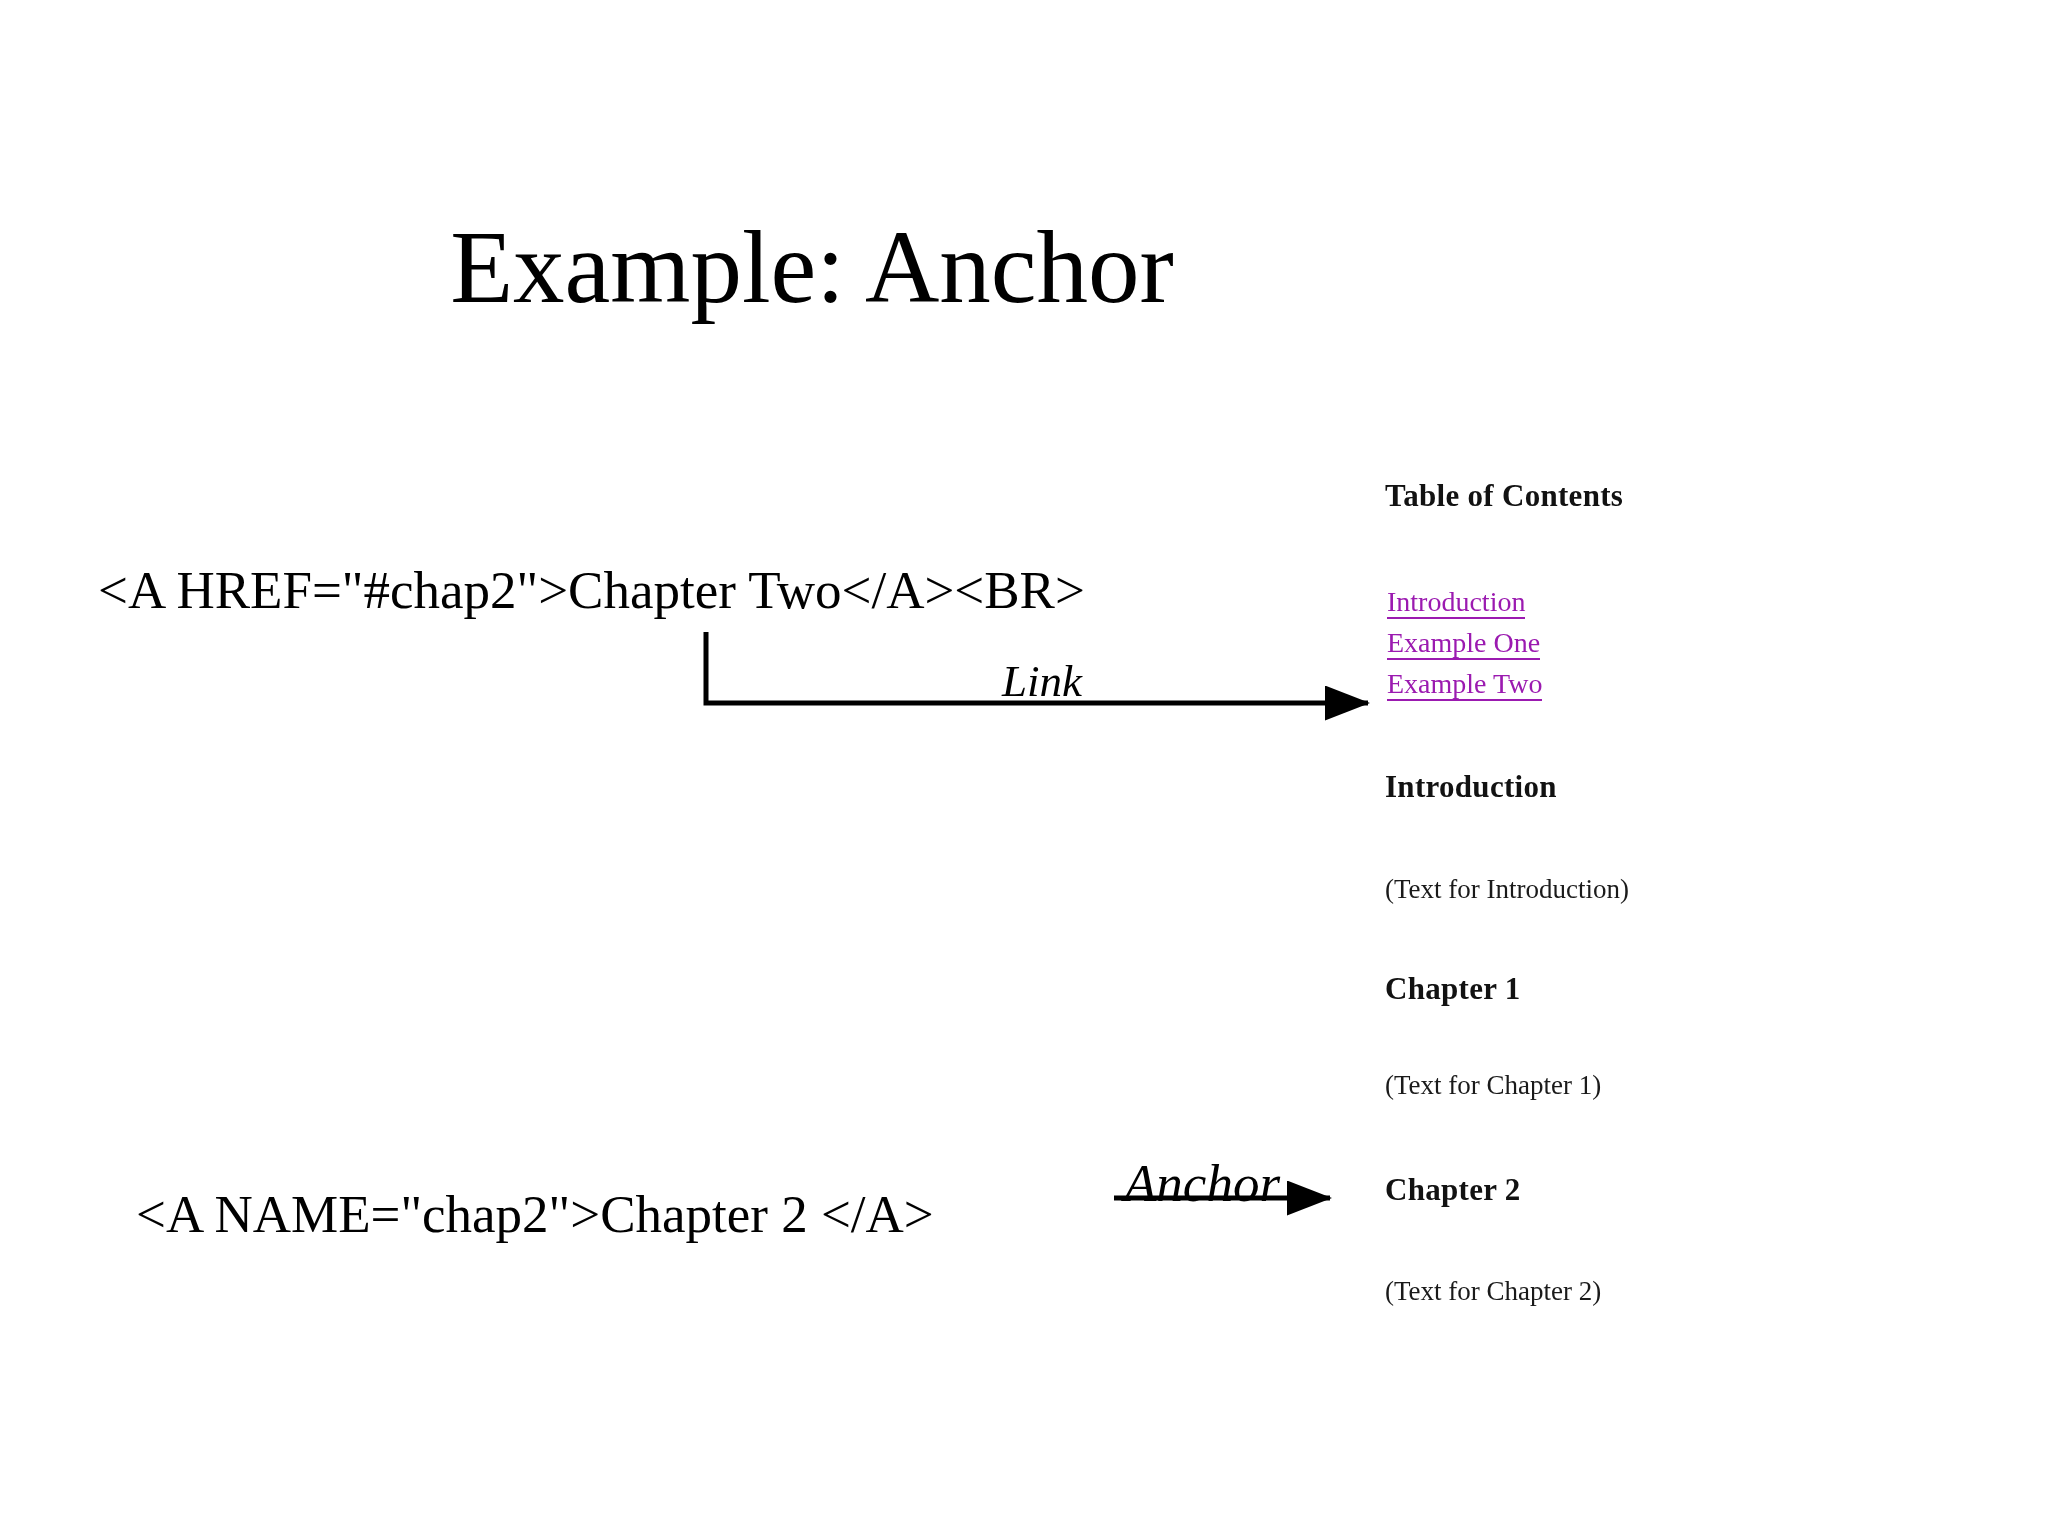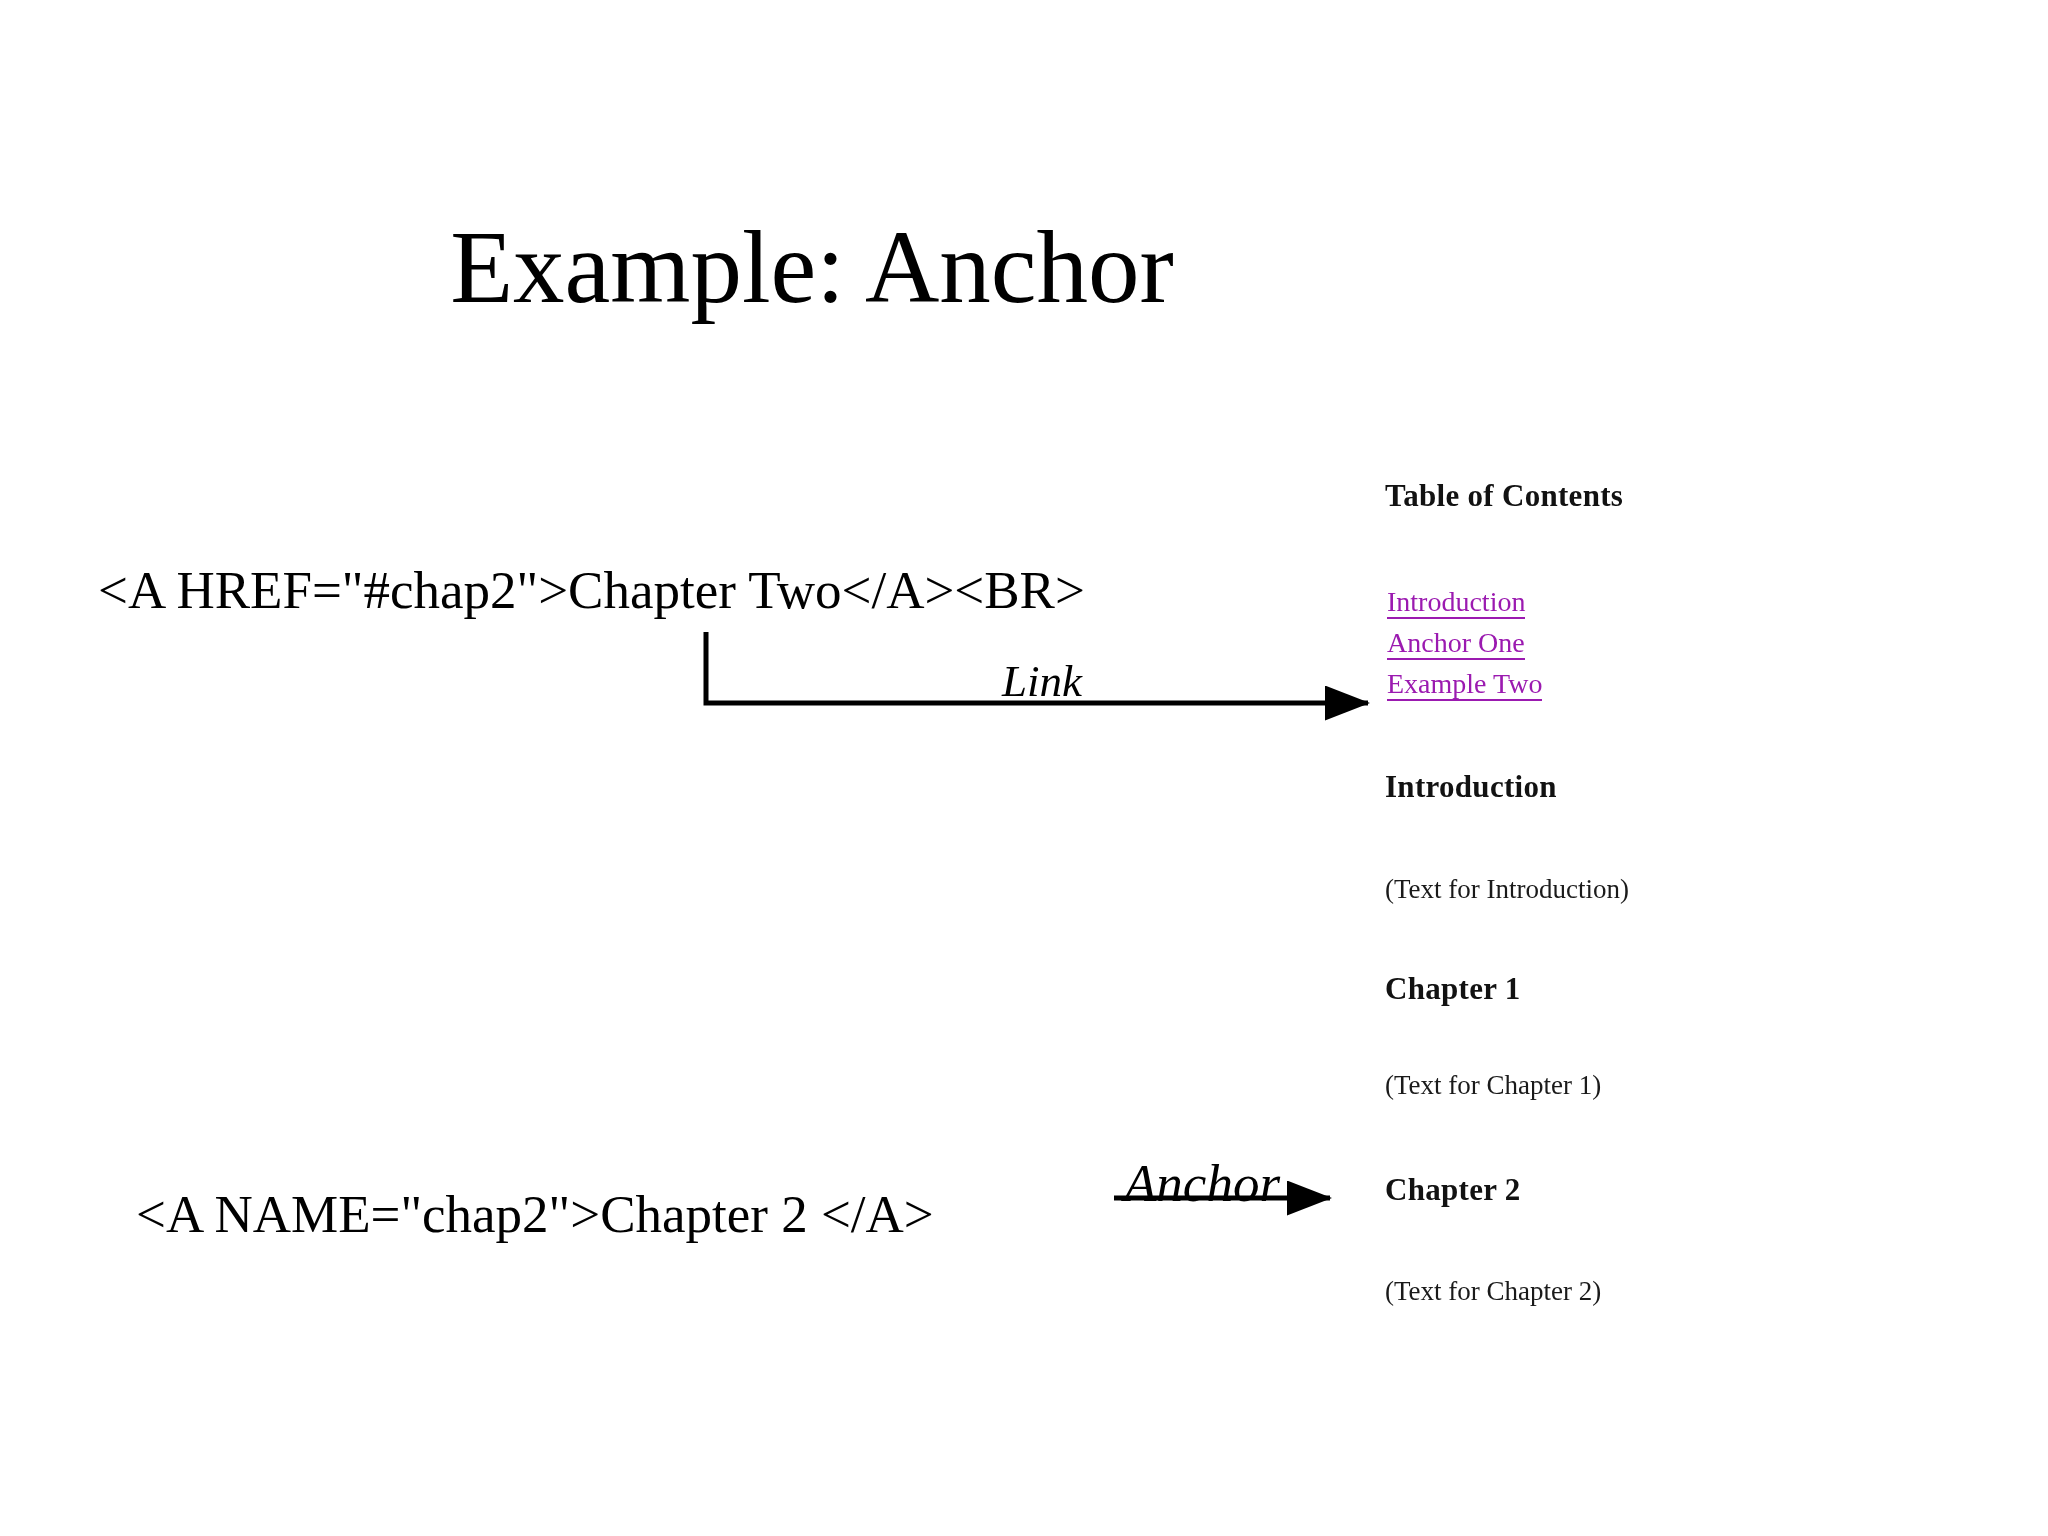--- a/index.html
+++ b/index.html
@@ -168,21 +168,21 @@
 
     <path d="M 1114 1198 L 1330 1198" fill="none" stroke="#000000" stroke-width="5" marker-end="url(#arrowhead)"></path>
   </svg>
 
   <div id="browser-panel">
 
     <div class="bp-heading" id="toc-heading">Table of Contents</div>
 
     <div id="toc-links">
       <a class="bp-link">Introduction</a>
-      <a class="bp-link">Anchor One</a>
+      <a class="bp-link">Example One</a>
       <a class="bp-link">Example Two</a>
     </div>
 
     <div class="bp-heading" id="intro-heading">Introduction</div>
     <div class="bp-body" id="intro-body">(Text for Introduction)</div>
 
     <div class="bp-heading" id="ch1-heading">Chapter 1</div>
     <div class="bp-body" id="ch1-body">(Text for Chapter 1)</div>
 
     <div class="bp-heading" id="ch2-heading">Chapter 2</div>

